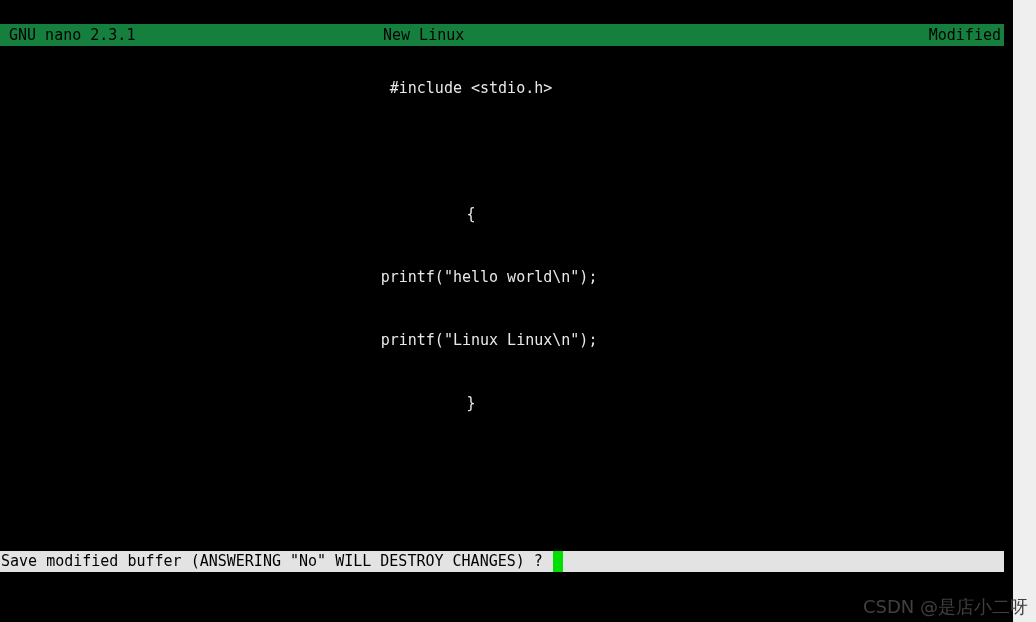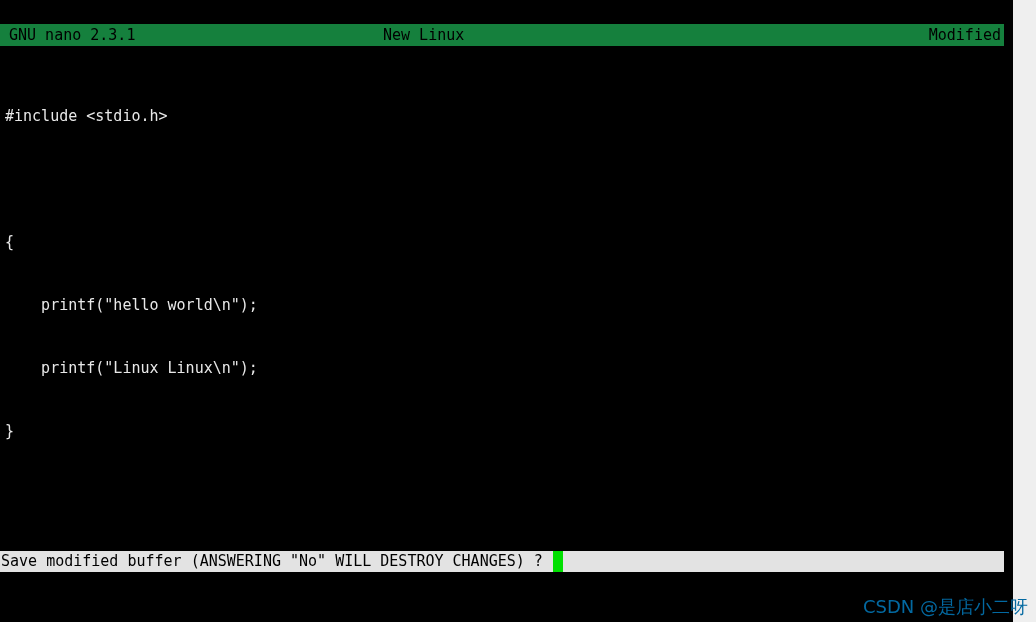--- a/index.html
+++ b/index.html
@@ -60,26 +60,27 @@
   #titlebar .tb-right {
     position: absolute;
     right: 3px;
     top: 0;
   }
 
   
   #editor {
     position: absolute;
     left: 0;
-    top: 64px;
+    top: 36px;
     width: 937px;
     color: #e8e8e8;
     font-size: 15px;
     line-height: 21px;
     white-space: pre;
+    text-align: center;
   }
   #editor .line {
     height: 21px;
     padding-left: 5px;
     white-space: pre;
     color: #e8e8e8;
   }
 
   
   #promptbar {
@@ -119,21 +120,21 @@
     font-size: 15px;
     color: #e8e8e8;
     white-space: pre;
   }
 
   
   #watermark {
     position: absolute;
     right: 8px;
     bottom: 3px;
-    color: #0369a1;
+    color: #404040;
     font-family: "DejaVu Sans", "Liberation Sans", sans-serif;
     font-size: 18px;
     line-height: 24px;
     white-space: pre;
     z-index: 50;
     pointer-events: none;
   }
 </style>
 </head>
 <body>

